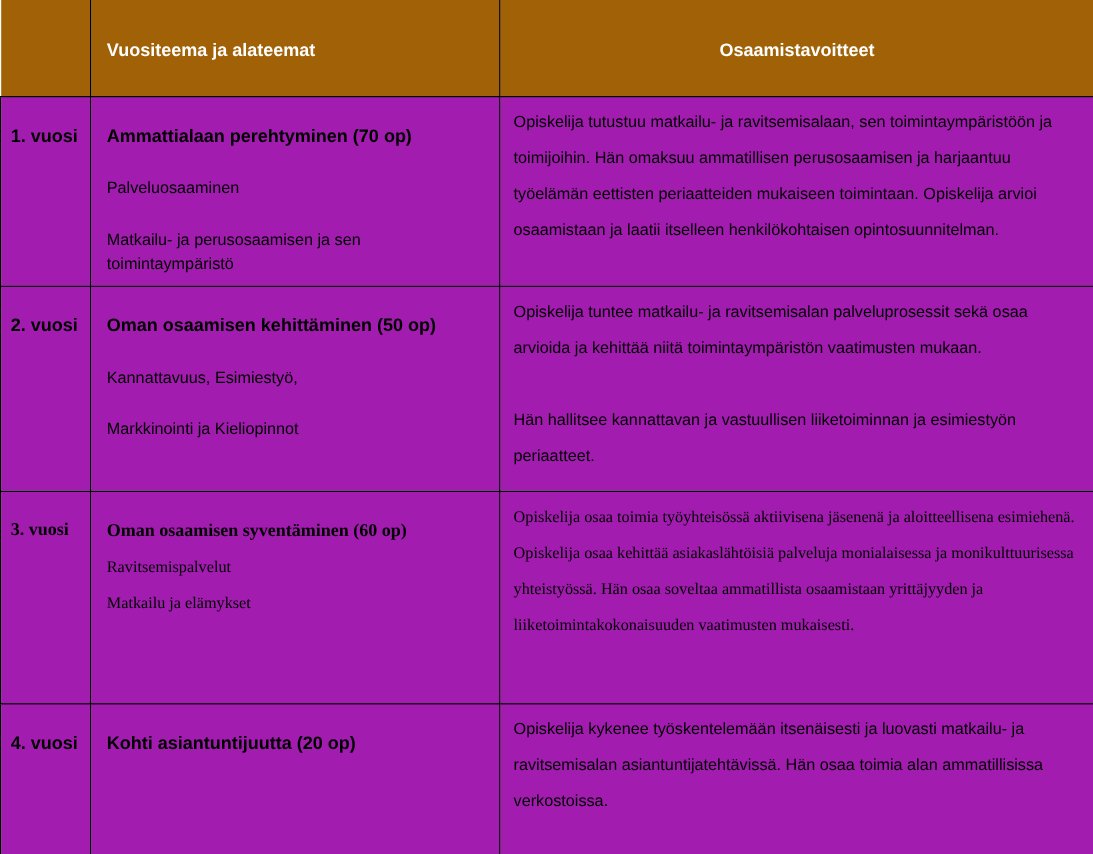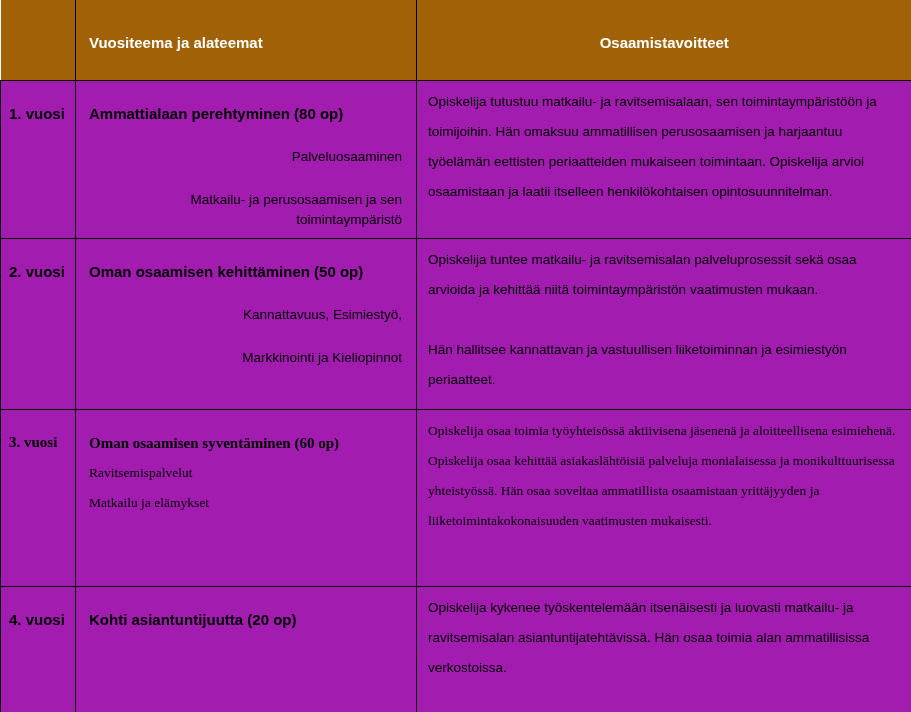--- a/index.html
+++ b/index.html
@@ -66,21 +66,21 @@
     margin: 0;
     font-weight: bold;
     font-size: 15px;
     line-height: 20px;
   }
   p.subtheme {
     margin: 0;
     font-size: 13.5px;
     line-height: 20px;
   }
-  td.themes-cell.spaced p.subtheme { margin-top: 23px; text-align: right; }
+  td.themes-cell.spaced p.subtheme { margin-top: 23px; }
   td.themes-cell.tight  p.subtheme { margin-top: 10px; }
   p.objective {
     margin: 0;
     font-size: 13.5px;
     line-height: 30px;
   }
   p.objective + p.objective { margin-top: 30px; }
 </style>
 </head>
 <body>
@@ -97,21 +97,21 @@
         <th></th>
         <th>Vuositeema ja alateemat</th>
         <th>Osaamistavoitteet</th>
       </tr>
     </thead>
     <tbody>
 
       <tr class="r1">
         <td class="year-cell">1. vuosi</td>
         <td class="themes-cell spaced">
-          <p class="theme-title">Ammattialaan perehtyminen (80 op)</p>
+          <p class="theme-title">Ammattialaan perehtyminen (70 op)</p>
           <p class="subtheme">Palveluosaaminen</p>
           <p class="subtheme">Matkailu- ja perusosaamisen ja sen toimintaympäristö</p>
         </td>
         <td class="objectives-cell">
           <p class="objective">Opiskelija tutustuu matkailu- ja ravitsemisalaan, sen toimintaympäristöön ja toimijoihin. Hän omaksuu ammatillisen perusosaamisen ja harjaantuu työelämän eettisten periaatteiden mukaiseen toimintaan. Opiskelija arvioi osaamistaan ja laatii itselleen henkilökohtaisen opintosuunnitelman.</p>
         </td>
       </tr>
 
       <tr class="r2">
         <td class="year-cell">2. vuosi</td>

